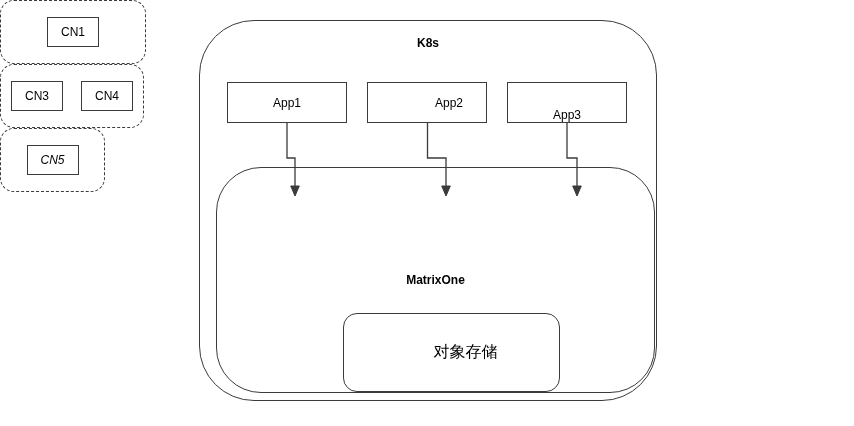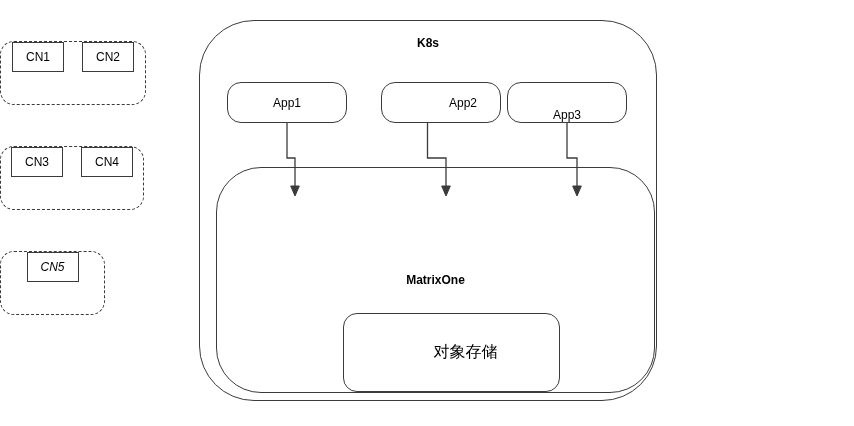--- a/index.html
+++ b/index.html
@@ -43,34 +43,33 @@
     border-radius: 45px;
   }
   .inner-container .container-label { top: 105px; }
   .app-box {
     top: 82px;
     width: 120px; height: 41px;
     display: flex;
     align-items: center;
     justify-content: center;
     font-size: 12px;
-    border-radius: 14px;
   }
   .app-1 { left: 227px; }
-  .app-2 { left: 381px; padding-left: 44px; }
+  .app-2 { left: 367px; padding-left: 44px; }
   .app-3 { left: 507px; align-items: flex-end; }
   .cn-group {
     top: 196px;
     height: 62px;
     border: 1px dashed #3b3b3b;
     border-radius: 14px;
     display: flex;
+    align-items: center;
     justify-content: center;
     gap: 18px;
-    margin-top: 41px;
   }
   .cn-group-1 { left: 223px; width: 144px; }
   .cn-group-2 { left: 375px; width: 142px; }
   .cn-group-3 { left: 525px; width: 103px; font-style: italic; }
   .cn-box {
     box-sizing: border-box;
     width: 52px; height: 30px;
     border: 1px solid #3b3b3b;
     background: #ffffff;
     display: flex;
@@ -124,23 +123,20 @@
   </div>
 
   <div class="node inner-container">
     <div class="container-label">MatrixOne</div>
   </div>
 
   <div class="cn-group cn-group-1">
     <div class="cn-box">
       <span>CN1</span>
     </div>
-    <div class="cn-box">
-      <span>CN2</span>
-    </div>
   </div>
 
   <div class="cn-group cn-group-2">
     <div class="cn-box">
       <span>CN3</span>
     </div>
     <div class="cn-box">
       <span>CN4</span>
     </div>
   </div>

